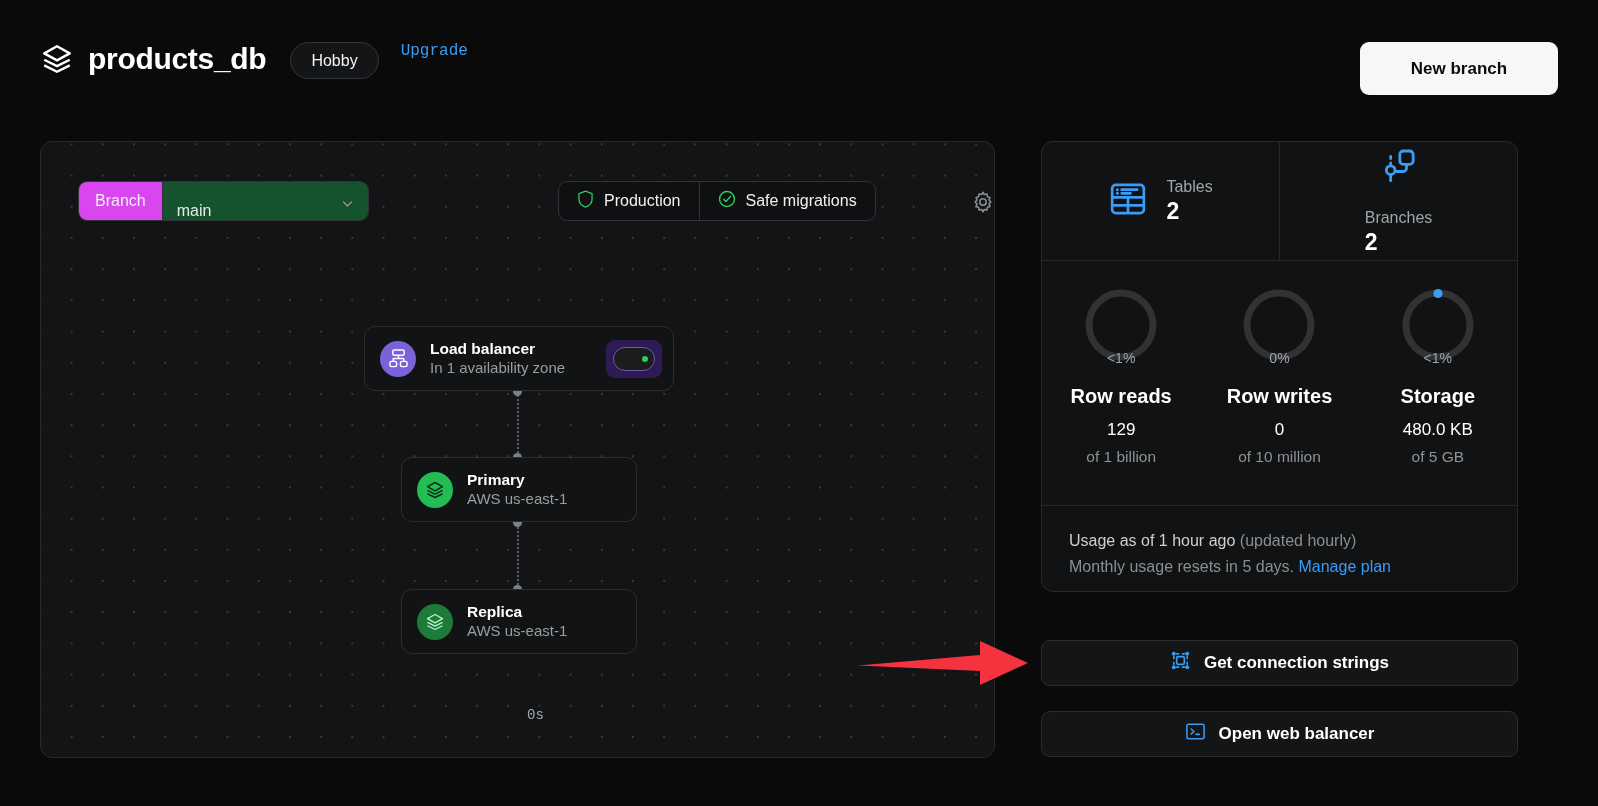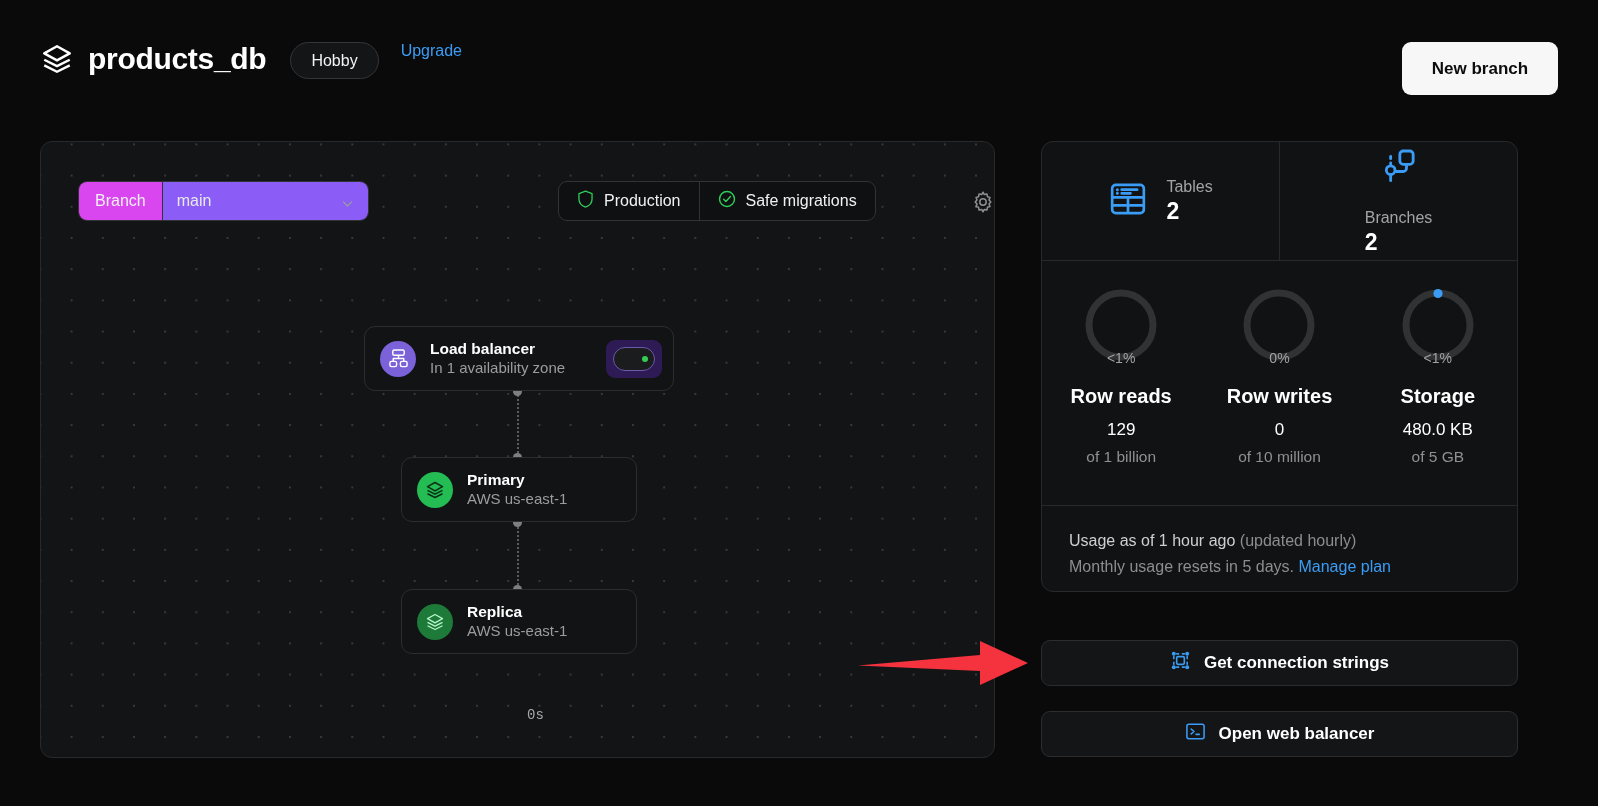--- a/index.html
+++ b/index.html
@@ -25,25 +25,25 @@
   .plan-pill {
     margin-left: 24px;
     height: 37px; padding: 0 20px;
     border: 1px solid #33363a; border-radius: 19px;
     background: #141516;
     display: flex; align-items: center; justify-content: center;
     font-size: 16px; color: #f2f3f4;
   }
   .upgrade-link {
     margin-left: 22px; font-size: 16px; color: #3b9cf5;
-    cursor: pointer; white-space: nowrap;
+    cursor: pointer; white-space: nowrap; font-family: Liberation Mono, monospace;
   }
   .new-branch-btn {
     position: absolute; right: 0; top: 0;
-    width: 156px; height: 53px;
+    width: 198px; height: 53px;
     background: #f7f7f7; color: #0d0d0d;
     border: none; border-radius: 9px;
     font-family: "Liberation Sans", sans-serif;
     font-size: 17px; font-weight: bold; cursor: pointer;
   }
 
   
   .canvas-panel {
     position: absolute; left: 40px; top: 141px;
     width: 955px; height: 617px;
@@ -64,22 +64,22 @@
     height: 40px; display: flex; align-items: stretch;
     border: 1px solid #313336; border-radius: 9px;
     background: #161718; overflow: hidden;
   }
   .branch-label {
     display: flex; align-items: center; padding: 0 16px;
     font-size: 16px; color: #f0f1f2; background: #d946ef;
     border-right: 1px solid #313336;
   }
   .branch-select {
-    width: 205px; display: flex; align-items: center;
-    padding: 0 14px; background: #8b5cf6;
+    width: 205px; display: flex; align-items: flex-end;
+    padding: 0 14px; background: #14532d;
     font-size: 16px; color: #e8e9ea; cursor: pointer;
     position: relative;
   }
   .branch-select .chev {
     position: absolute; right: 14px; top: 50%;
     width: 13px; height: 13px; margin-top: -5px;
   }
 
   .status-group {
     position: absolute; left: 517px; top: 39px;

